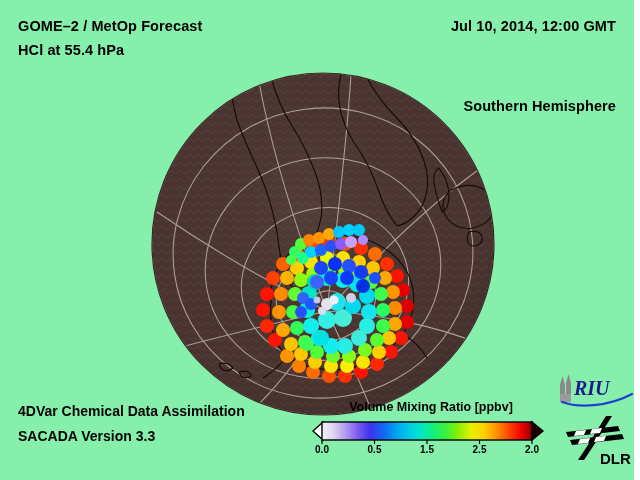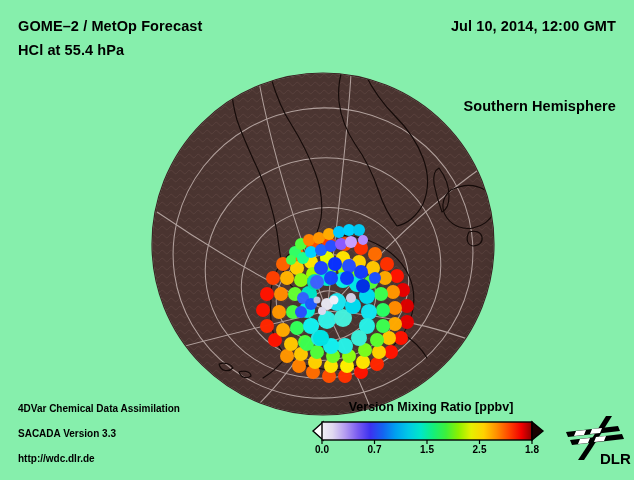--- a/index.html
+++ b/index.html
@@ -12,21 +12,21 @@
   #hdr-l1{left:18px;top:18px;}
   #hdr-l2{left:18px;top:42px;}
   #hdr-r1{right:18px;top:18px;text-align:right;}
   #hdr-r2{right:18px;top:50px;text-align:right;margin-top:48px;}
 
   
   #globe-wrap{position:absolute;left:151px;top:72px;width:344px;height:344px;}
   #globe-svg{display:block;width:344px;height:344px;}
 
   
-  .ftr{position:absolute;left:18px;font-size:10px;font-weight:bold;white-space:nowrap;}
+  .ftr{position:absolute;left:18px;font-size:14px;font-weight:bold;white-space:nowrap;}
   #ftr1{top:403px;}
   #ftr2{top:428px;}
   #ftr3{top:453px;}
 
   
   #cb-title{position:absolute;left:318px;top:400px;width:226px;text-align:center;
             font-size:12.5px;font-weight:bold;white-space:nowrap;}
   #cb-wrap{position:absolute;left:310px;top:418px;width:236px;height:26px;}
   #cb-svg{display:block;}
   #cb-ticks{position:absolute;left:310px;top:444px;width:236px;height:20px;}
@@ -281,23 +281,22 @@
           <circle cx="140" cy="188" r="5" fill="#46ff50"></circle>
         </g>
       </g>
 
       <circle cx="172" cy="172" r="171" fill="none" stroke="#3a2724" stroke-width="1.2"></circle>
     </svg>
   </div>
 
   <div class="ftr" id="ftr1">4DVar Chemical Data Assimilation</div>
   <div class="ftr" id="ftr2">SACADA Version 3.3</div>
-  <div class="ftr" id="ftr3">http://wdc.dlr.de</div>
-
-  <div id="cb-title">Version Mixing Ratio [ppbv]</div>
+
+  <div id="cb-title">Volume Mixing Ratio [ppbv]</div>
 
   <div id="cb-wrap">
     <svg id="cb-svg" width="236" height="26" viewBox="0 0 236 26" xmlns="http://www.w3.org/2000/svg">
       <defs>
         <linearGradient id="cbGrad" x1="0" y1="0" x2="1" y2="0">
           <stop offset="0.00" stop-color="#f2f0f5"></stop>
           <stop offset="0.05" stop-color="#e0d8f0"></stop>
           <stop offset="0.11" stop-color="#b49cf0"></stop>
           <stop offset="0.17" stop-color="#7a5cf0"></stop>
           <stop offset="0.23" stop-color="#3c32f0"></stop>
@@ -328,26 +327,40 @@
         <line x1="64.5" y1="22" x2="64.5" y2="26"></line>
         <line x1="117" y1="22" x2="117" y2="26"></line>
         <line x1="169.5" y1="22" x2="169.5" y2="26"></line>
         <line x1="222" y1="22" x2="222" y2="26"></line>
       </g>
     </svg>
   </div>
 
   <div id="cb-ticks">
     <span style="left:12px">0.0</span>
-    <span style="left:64.5px">0.7</span>
+    <span style="left:64.5px">0.5</span>
     <span style="left:117px">1.5</span>
     <span style="left:169.5px">2.5</span>
-    <span style="left:222px">1.8</span>
-  </div>
-
+    <span style="left:222px">2.0</span>
+  </div>
+
+  <div id="riu-logo">
+    <svg width="80" height="34" viewBox="0 0 80 34" xmlns="http://www.w3.org/2000/svg">
+
+      <g fill="#8a8a8a">
+        <polygon points="4,28 4,11 6.5,2 9,11 9,28"></polygon>
+        <polygon points="10,28 10,9 12.5,0 15,9 15,28"></polygon>
+        <rect x="4" y="20" width="11" height="8" fill="#9a9a9a"></rect>
+      </g>
+
+      <text x="18" y="21" font-family="Liberation Serif, serif" font-size="20" font-weight="bold" font-style="italic" fill="#1a1a8c">RIU</text>
+
+      <path d="M6 28 C 22 34, 52 33, 76 20" fill="none" stroke="#1f3fd0" stroke-width="2.2" stroke-linecap="round"></path>
+    </svg>
+  </div>
 
   <div id="dlr-logo">
     <svg width="76" height="54" viewBox="0 0 76 54" xmlns="http://www.w3.org/2000/svg">
       <g fill="#000000">
 
         <polygon points="44,2 50,2 30,34 24,34"></polygon>
 
         <polygon points="24,34 30,34 22,46 16,46"></polygon>
 
         <polygon points="4,18 56,12 58,17 6,23"></polygon>

